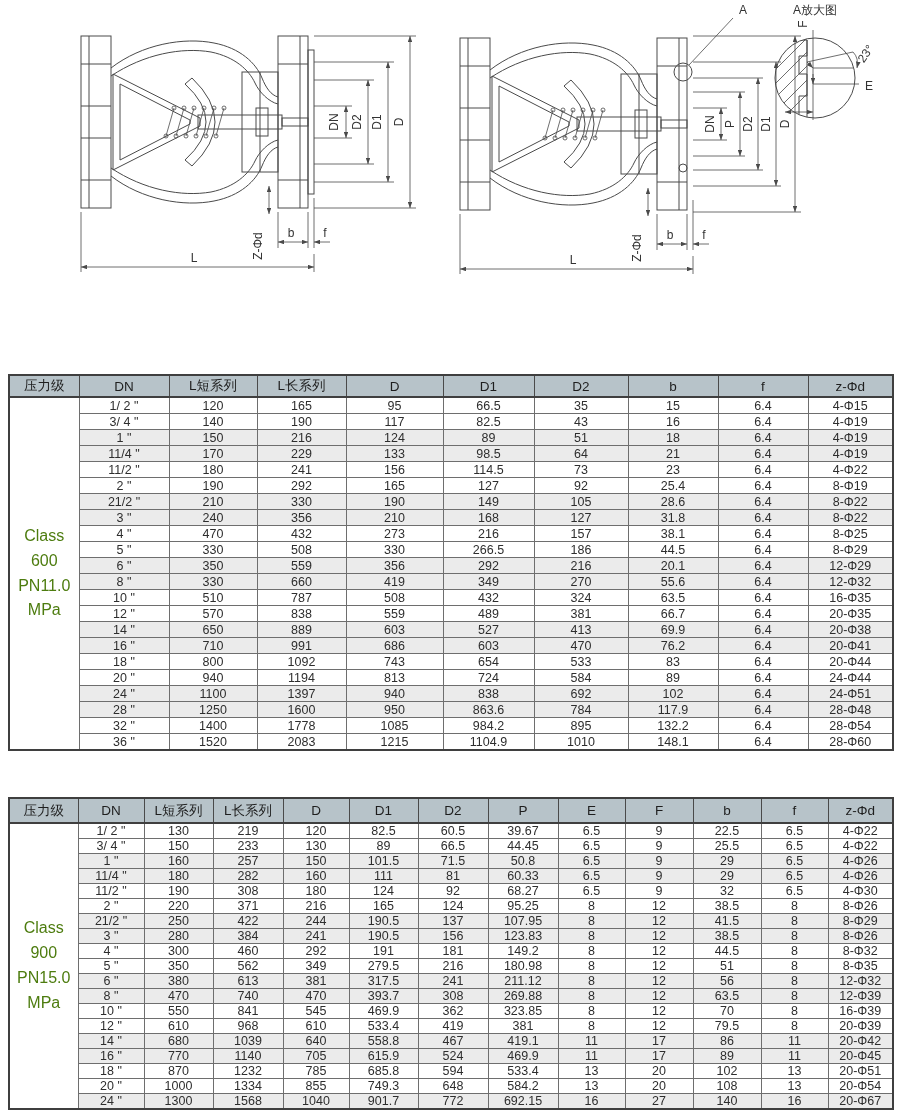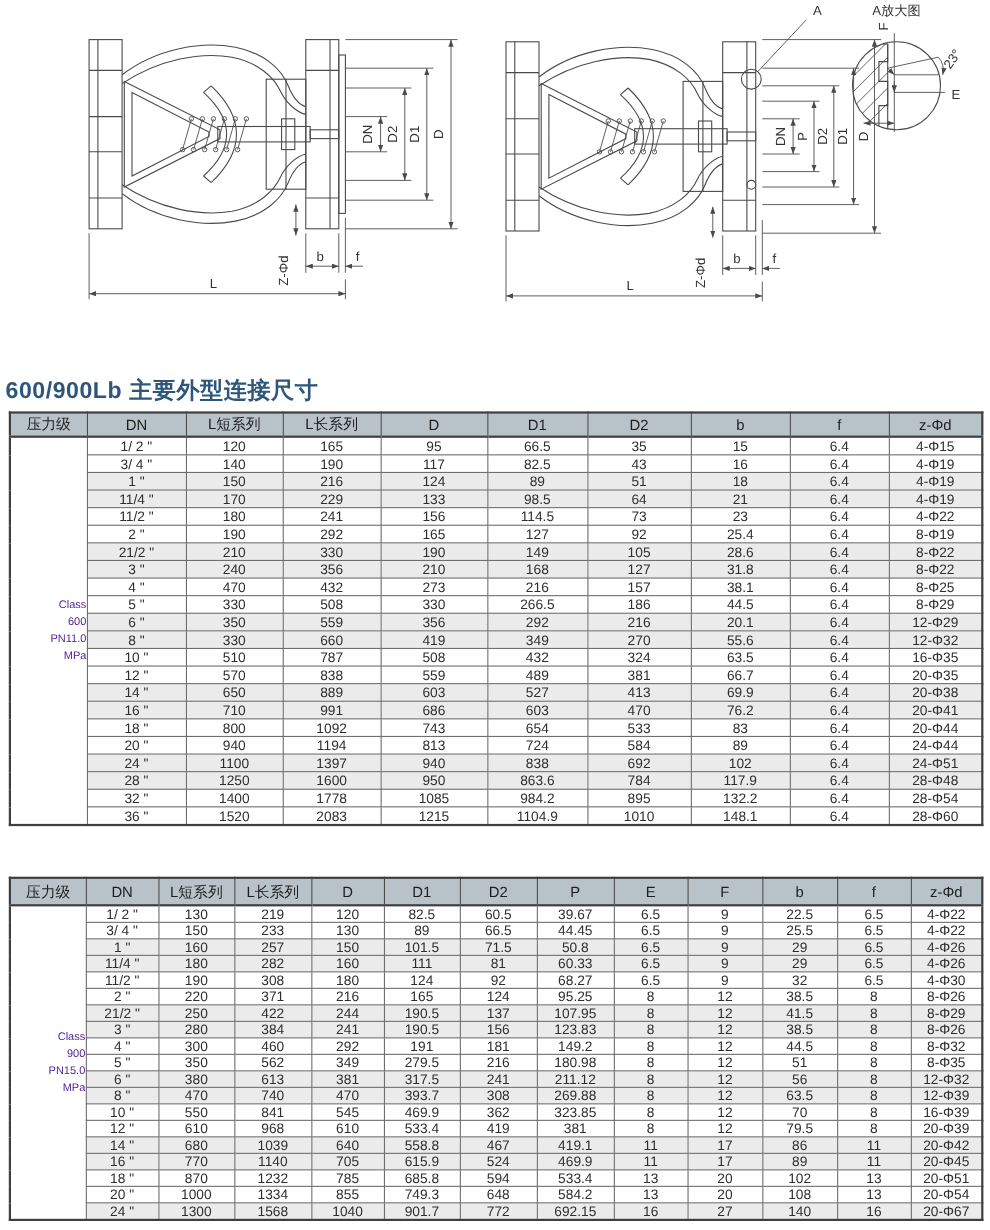--- a/index.html
+++ b/index.html
@@ -18,21 +18,21 @@
   table{border-collapse:collapse;table-layout:fixed;width:884px;border:2px solid #3f3f3f;}
   th{background:#b7c3c9;font-weight:normal;font-size:13.5px;color:#1e1e1e;
      border:1px solid #4a4a4a;border-bottom:2px solid #3f3f3f;padding:0;text-align:center;}
   #table1 th{height:20px;}
   #table2 th{height:23px;}
   td{border:1px solid #6e6e6e;border-top:1px solid #555;padding:0;text-align:center;
      font-size:12.5px;color:#2e2e2e;background:#fff;white-space:nowrap;overflow:hidden;}
   #table1 td{height:15px;}
   #table2 td{height:14px;}
   tr.alt td{background:#ebebeb;}
-  td.class-cell{background:#fff !important;font-size:10px;color:#4c1d95;line-height:1.55;vertical-align:middle;text-align:right;}
+  td.class-cell{background:#fff !important;font-size:16px;color:#4d7c0f;line-height:1.55;vertical-align:middle;}
   svg text{fill:#333;font-size:12px;font-family:"Liberation Sans","DejaVu Sans",sans-serif;}
   svg .geo{stroke:#4a4a4a;fill:none;stroke-width:1;}
   svg .thin{stroke:#4a4a4a;fill:none;stroke-width:0.8;}
   svg .dim{stroke:#4a4a4a;fill:none;stroke-width:0.8;}
 </style>
 </head>
 <body>
 
 <div class="page">
 
@@ -291,21 +291,20 @@
         <line x1="358" y1="74" x2="358" y2="84" marker-end="url(#m2e)"></line>
         <line x1="330" y1="112" x2="358" y2="112" marker-start="url(#m2s)" marker-end="url(#m2e)"></line>
       </g>
       <text transform="rotate(-90 352 24)" x="352" y="24" text-anchor="middle">F</text>
       <text transform="rotate(-55 414 56)" x="414" y="56" text-anchor="middle">23°</text>
       <text x="410" y="90" font-size="13">E</text>
     </svg>
   </div>
 
 
-  <div class="sec-title" id="sec1-title">600/900Lb  主要外型连接尺寸</div>
   <div class="tbl-wrap" id="table1-wrap">
     <table id="table1">
       <colgroup>
         <col style="width:70px">
           <col style="width:90px">
           <col style="width:88px">
           <col style="width:89px">
         <col style="width:97px">
           <col style="width:91px">
           <col style="width:94px">

